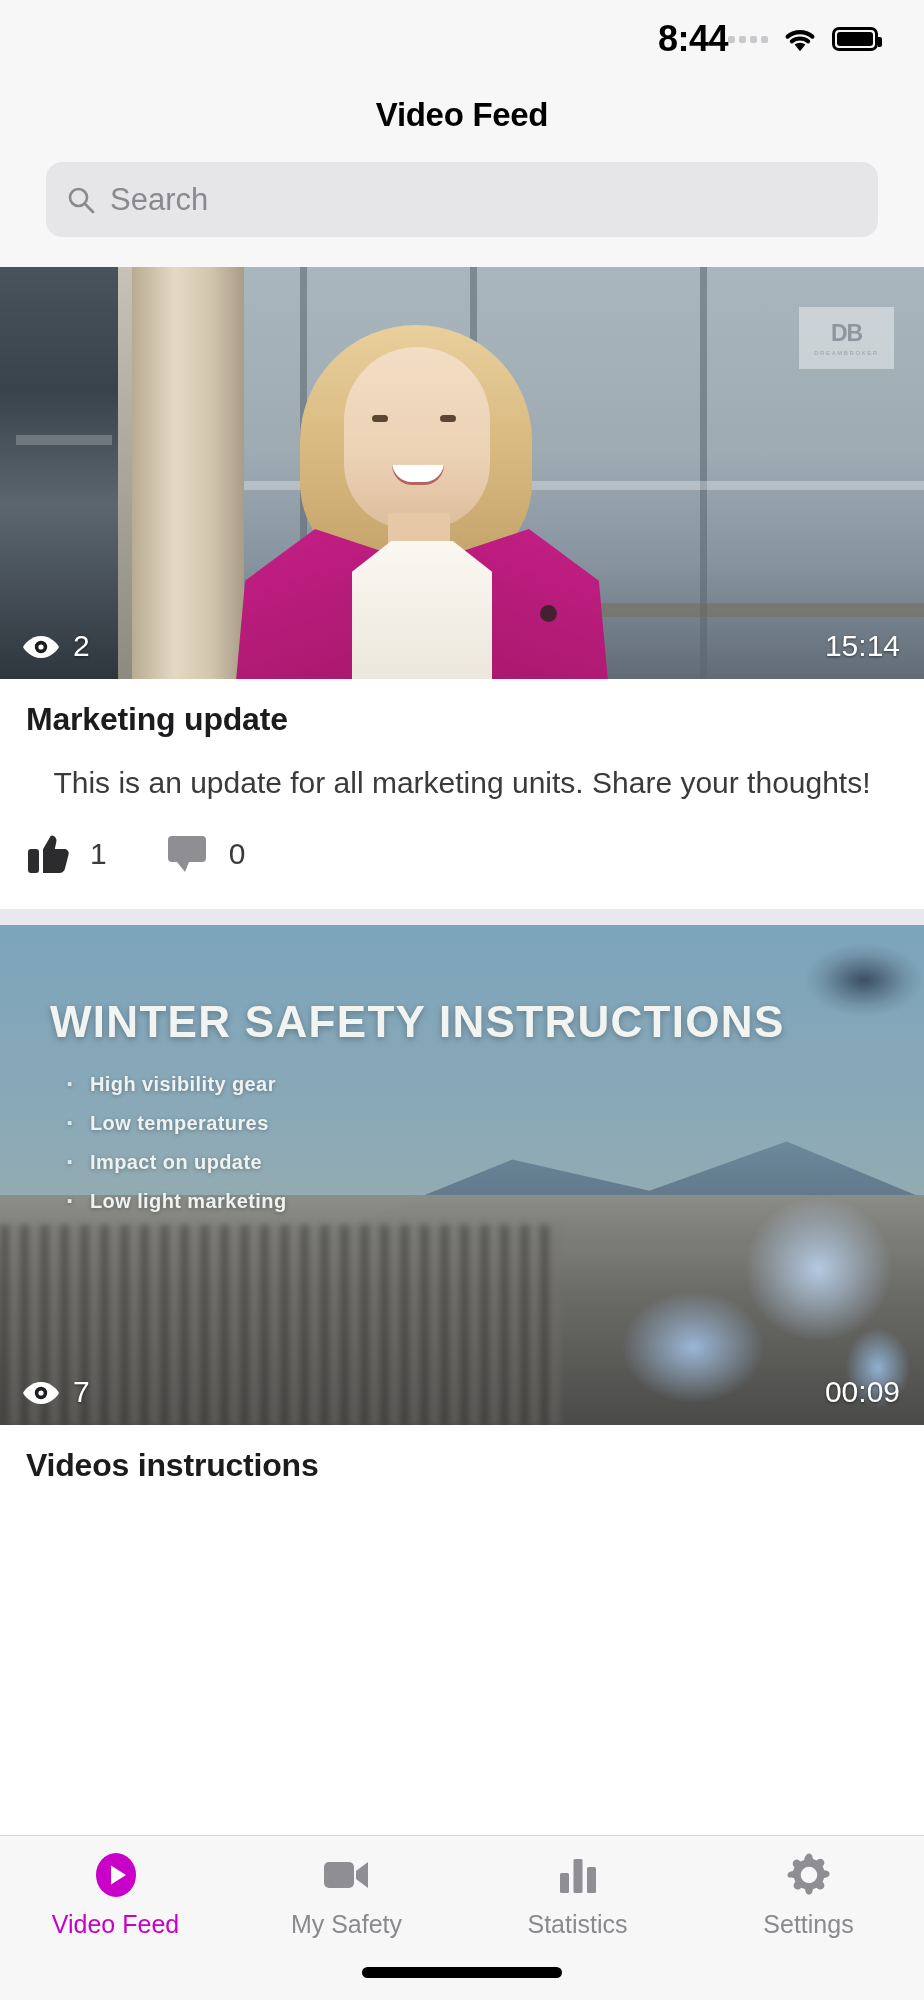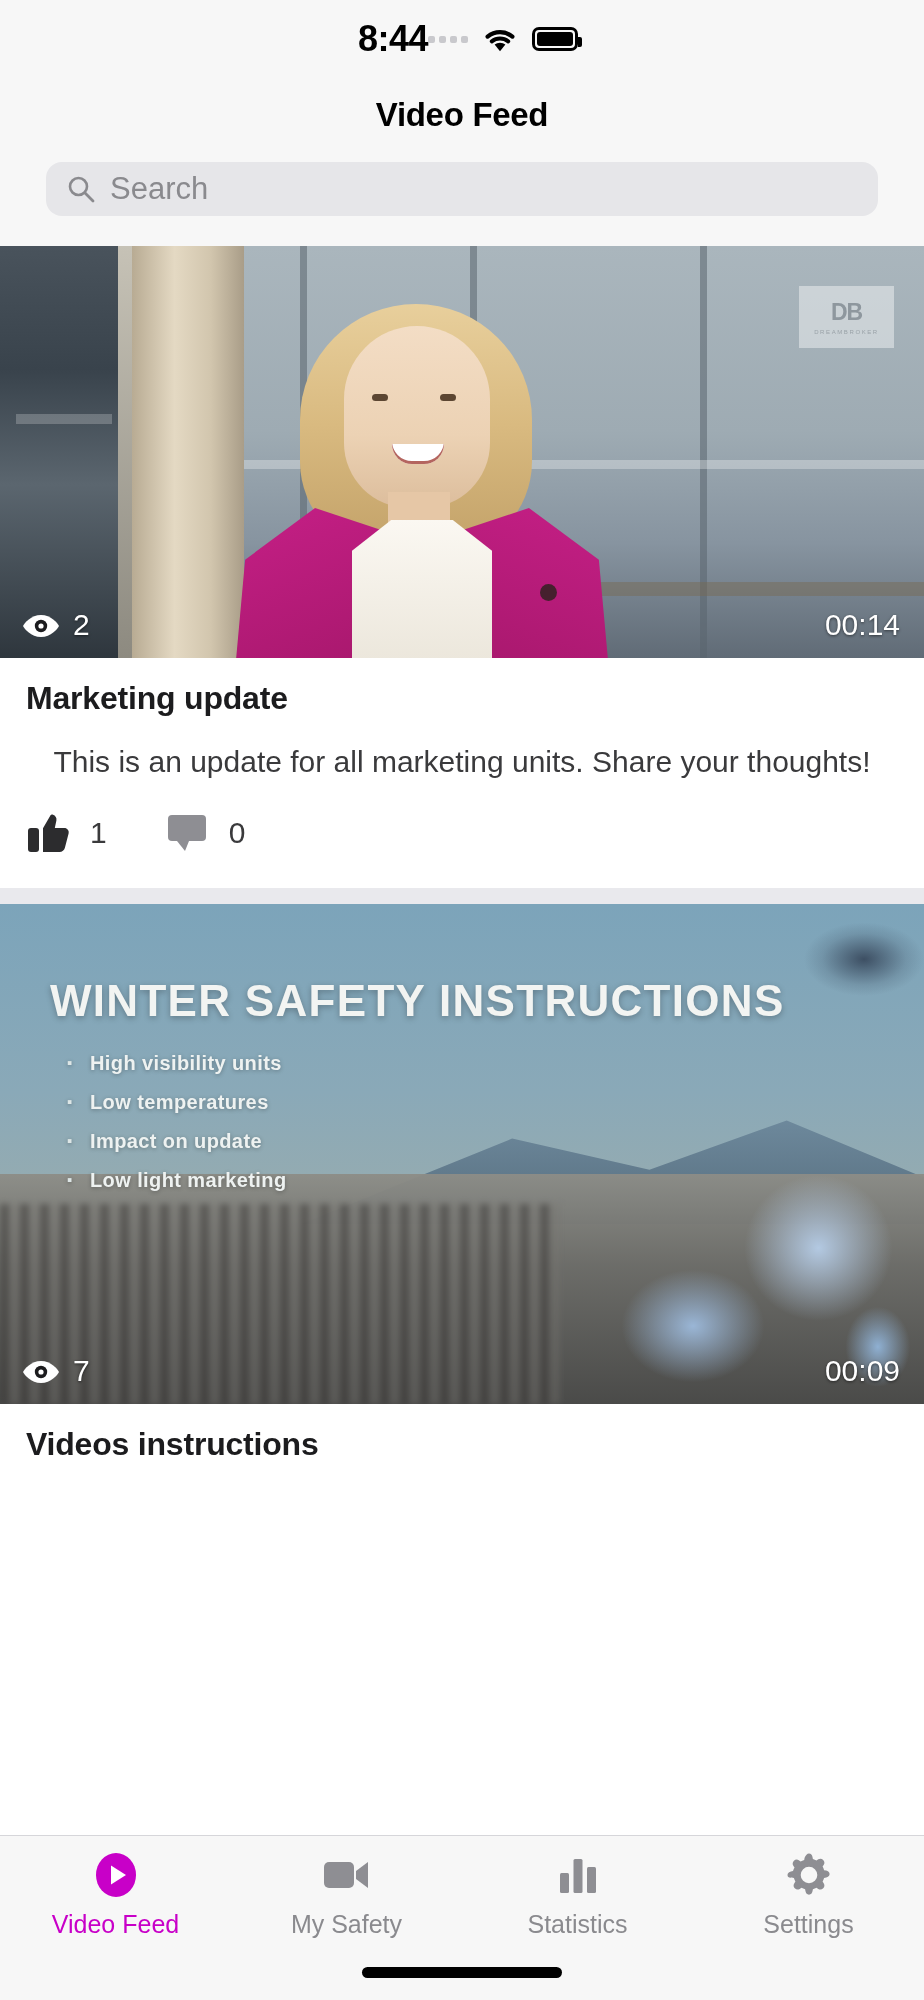--- a/index.html
+++ b/index.html
@@ -8,42 +8,42 @@
     font-family:"Liberation Sans", sans-serif;
     background:#ffffff;
     -webkit-font-smoothing:antialiased;
     overflow:hidden;
   }
   .phone { position:relative; width:924px; height:2000px; background:#fff; overflow:hidden; }
 
   
   .statusbar {
     height:78px; background:#f7f7f7;
-    display:flex; align-items:center; justify-content:center;
+    display:flex; align-items:center; justify-content:flex-end;
     padding:0 46px 0 58px;
   }
   .clock { font-size:36px; font-weight:700; color:#000; letter-spacing:-0.5px; }
   .status-right { display:flex; align-items:center; gap:15px; }
   .sigdots { display:flex; gap:4px; align-items:flex-end; }
   .sigdots i { display:block; width:7px; height:7px; border-radius:2px; background:#c9c9cd; }
   .wifi { width:34px; height:26px; position:relative; }
   .battery { width:46px; height:24px; border:3px solid #000; border-radius:7px; position:relative; }
   .battery::after{ content:""; position:absolute; right:-7px; top:7px; width:4px; height:10px;
                    background:#000; border-radius:0 2px 2px 0; }
   .battery i { position:absolute; left:2px; top:2px; bottom:2px; width:calc(100% - 4px);
                background:#000; border-radius:3px; }
 
   
   .navbar { background:#f7f7f7; padding:18px 0 0; }
   .nav-title { text-align:center; font-size:33px; font-weight:700; color:#000; letter-spacing:-0.3px; }
 
   
   .searchwrap { background:#f7f7f7; padding:28px 46px 30px; }
   .searchbar {
-    height:54px; background:#e6e6e9; border-radius:16px;
+    height:75px; background:#e6e6e9; border-radius:16px;
     display:flex; align-items:center; padding:0 20px; gap:14px;
   }
   .search-icon { width:30px; height:30px; flex:0 0 auto; }
   .search-input {
     border:none; outline:none; background:transparent; flex:1;
     font-family:"Liberation Sans", sans-serif; font-size:31px; color:#8a8a8e;
   }
   .search-input::placeholder { color:#8a8a8e; }
 
   
@@ -239,21 +239,21 @@
         <div class="ovl-views">
           <span class="eye-icon">
             <svg width="38" height="26" viewBox="0 0 38 26">
               <path d="M19 2C9 2 2.4 10.2 1 13c1.4 2.8 8 11 18 11s16.6-8.2 18-11C35.6 10.2 29 2 19 2z" fill="#fff"></path>
               <circle cx="19" cy="13" r="6.2" fill="#1c1c1e"></circle>
               <circle cx="19" cy="13" r="2.6" fill="#fff"></circle>
             </svg>
           </span>
           <span>2</span>
         </div>
-        <div class="ovl-dur">00:14</div>
+        <div class="ovl-dur">15:14</div>
       </div>
 
       <div class="cbody">
         <div class="ctitle">Marketing update</div>
         <div class="cdesc">This is an update for all marketing units. Share your thoughts!</div>
 
         <div class="cactions">
           <div class="act">
             <span class="like-icon">
               <svg width="46" height="42" viewBox="0 0 46 42">
@@ -284,21 +284,21 @@
         <div class="t2-bg">
           <div class="t2-sky"></div>
           <div class="t2-cloud"></div>
           <div class="t2-mtn"></div>
           <div class="t2-ground"></div>
           <div class="t2-trees"></div>
           <div class="t2-snow"></div>
         </div>
         <div class="t2-title">WINTER SAFETY INSTRUCTIONS</div>
         <ul class="t2-list">
-          <li>High visibility units</li>
+          <li>High visibility gear</li>
           <li>Low temperatures</li>
           <li>Impact on update</li>
           <li>Low light marketing</li>
         </ul>
         <div class="ovl-views">
           <span class="eye-icon">
             <svg width="38" height="26" viewBox="0 0 38 26">
               <path d="M19 2C9 2 2.4 10.2 1 13c1.4 2.8 8 11 18 11s16.6-8.2 18-11C35.6 10.2 29 2 19 2z" fill="#fff"></path>
               <circle cx="19" cy="13" r="6.2" fill="#1c1c1e"></circle>
               <circle cx="19" cy="13" r="2.6" fill="#fff"></circle>

